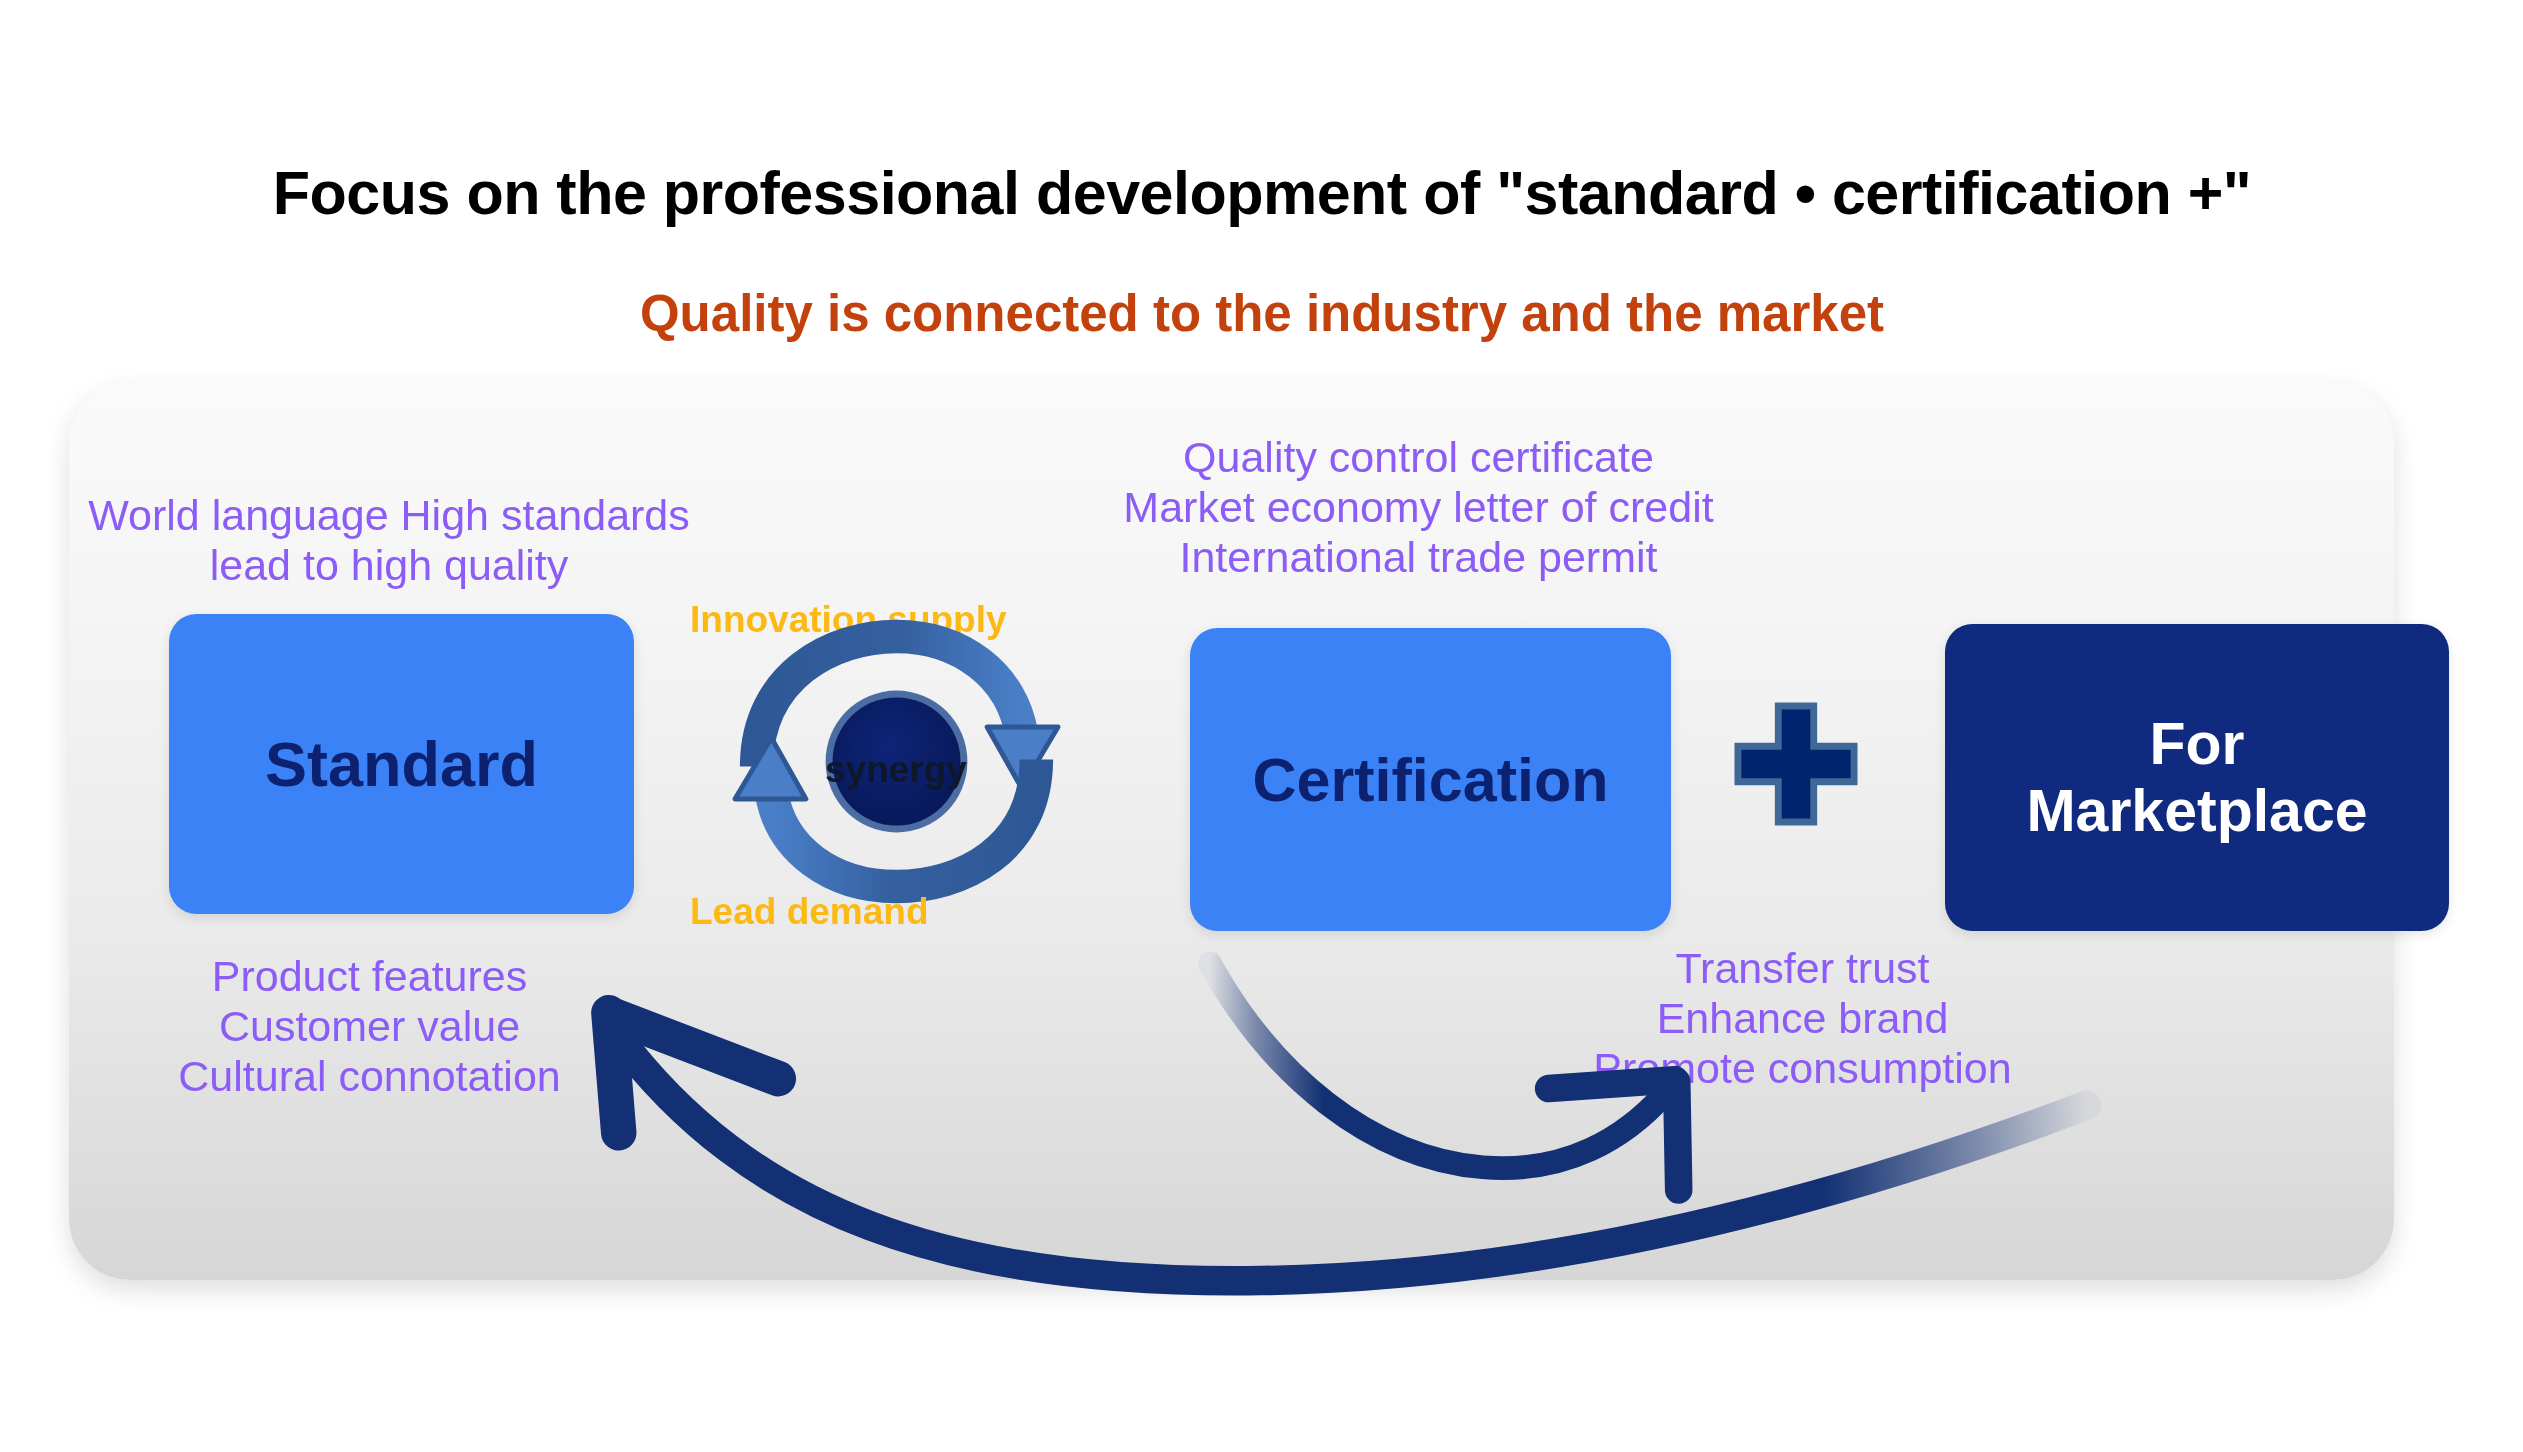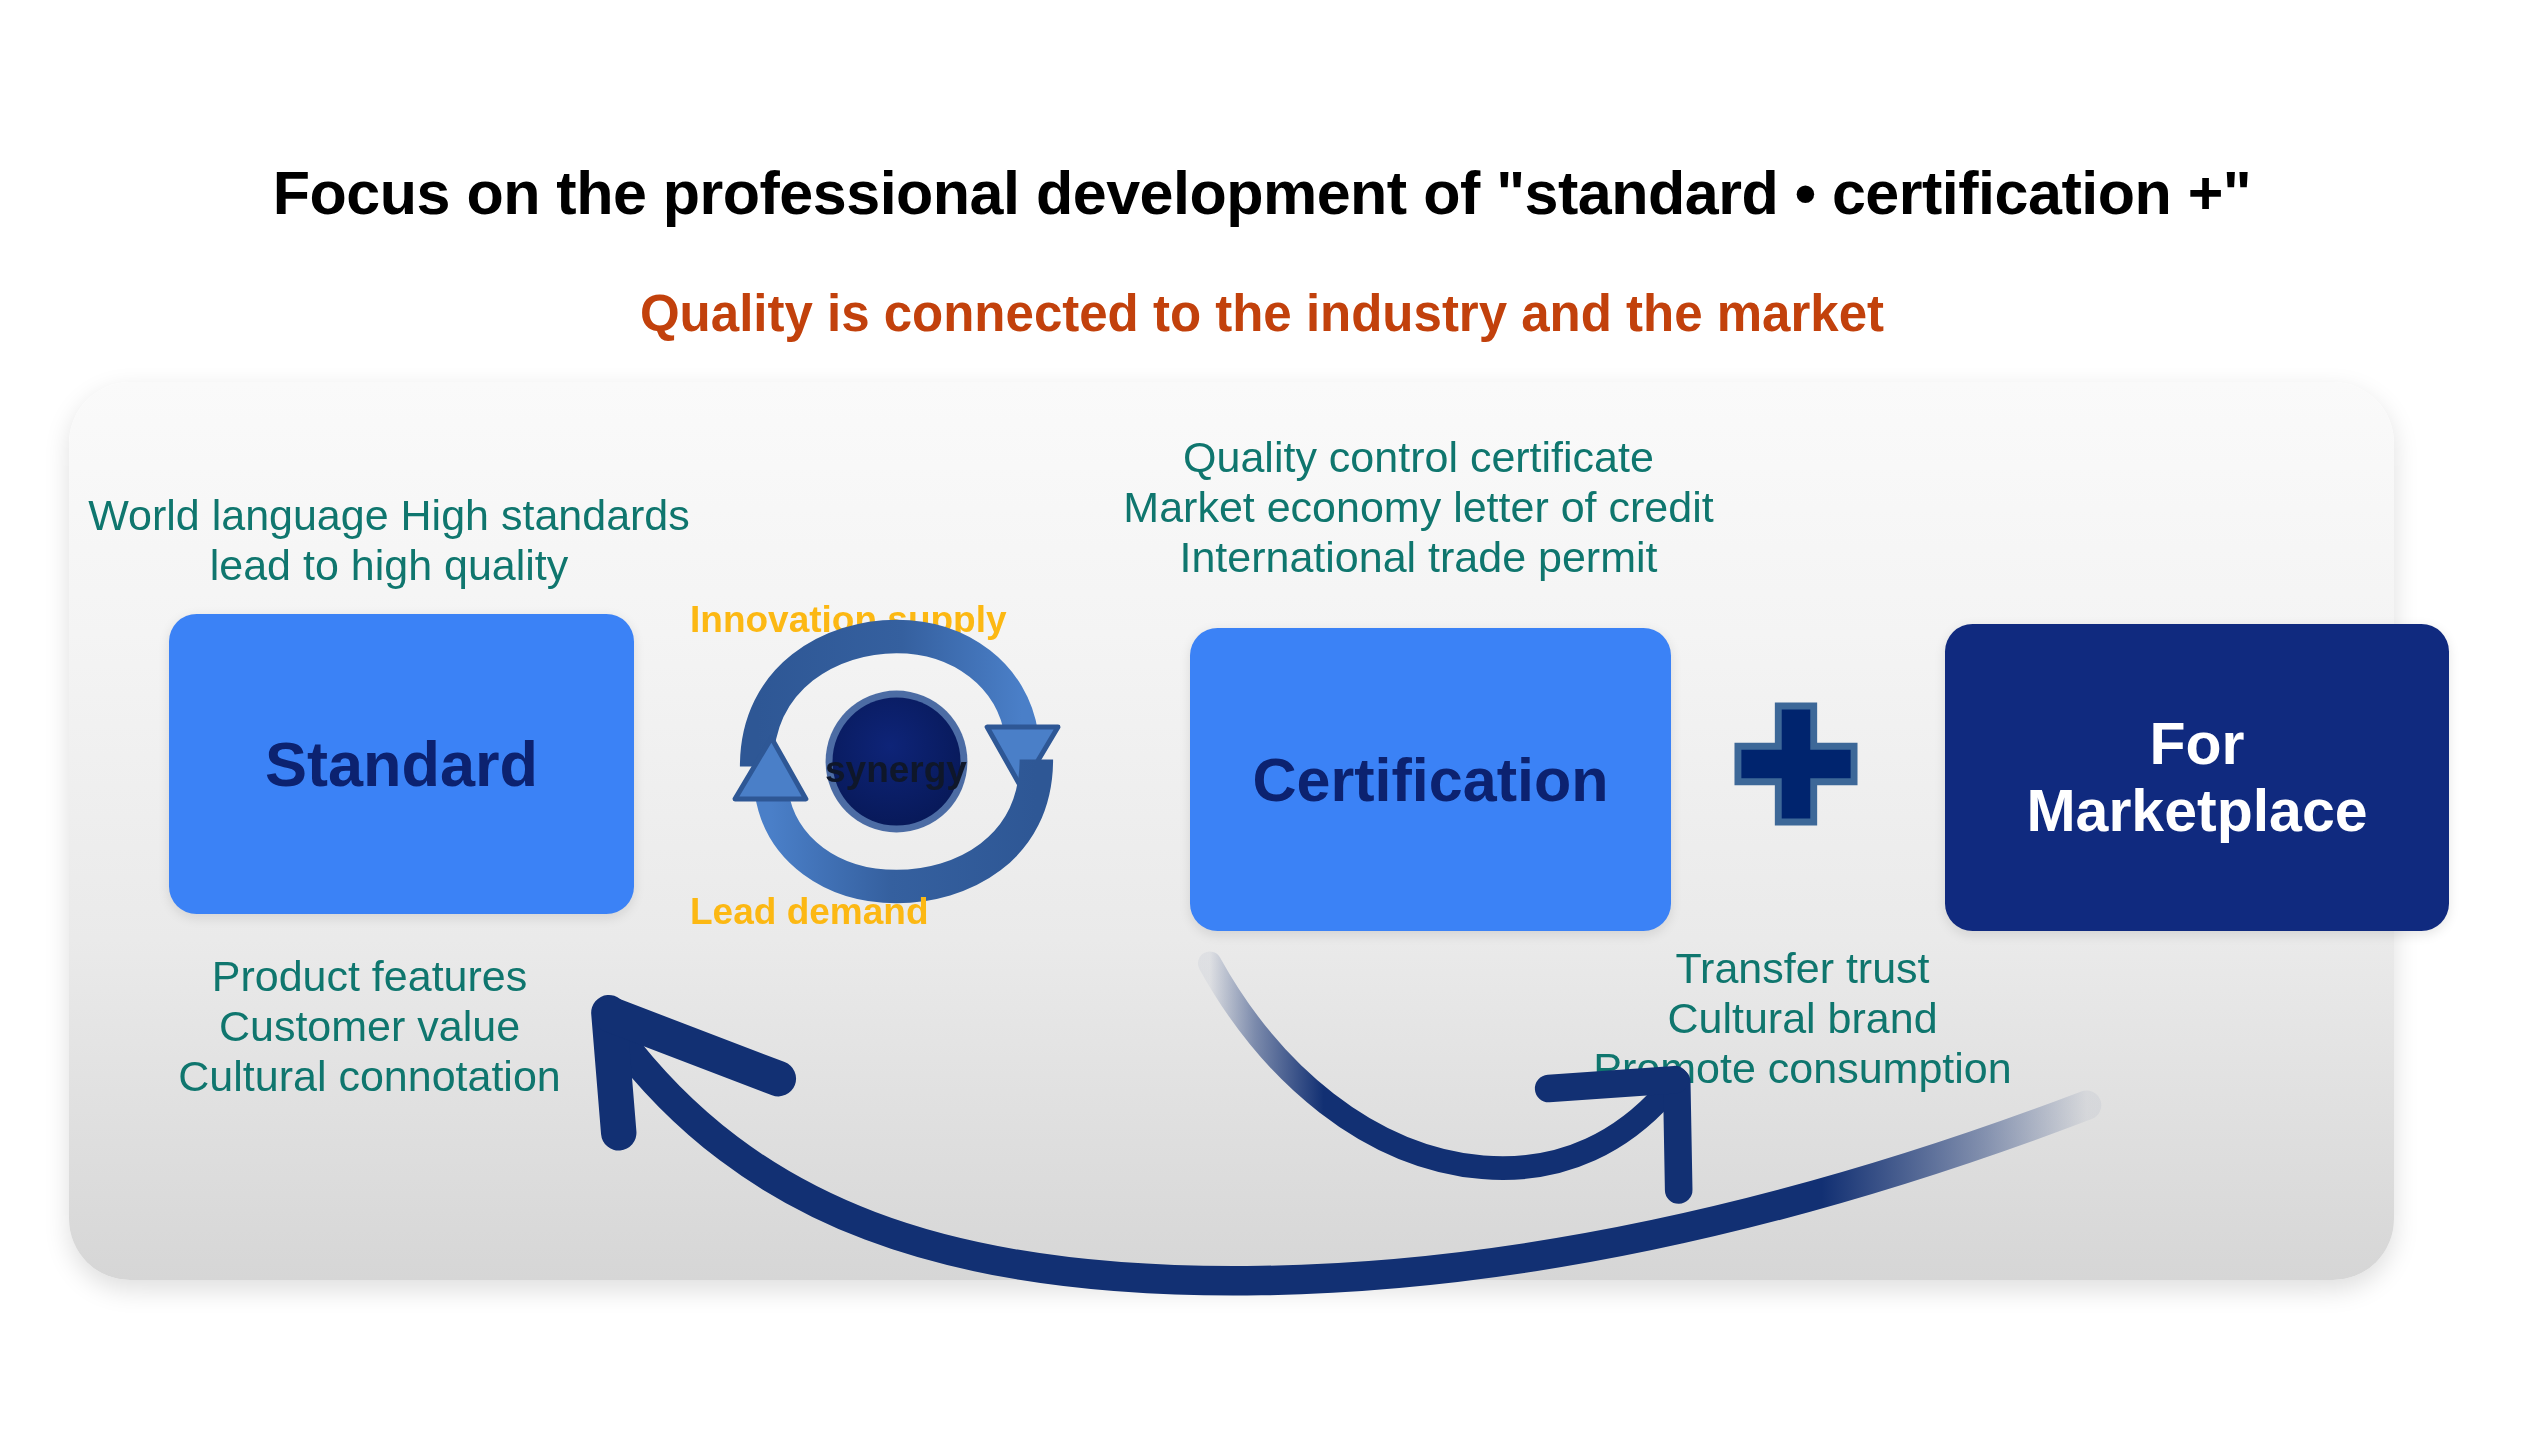--- a/index.html
+++ b/index.html
@@ -48,21 +48,21 @@
     width: 2325px;
     height: 898px;
     border-radius: 61px;
     background: linear-gradient(to bottom, #fafafa 0%, #f4f4f4 28%, #eaeaea 62%, #d6d6d6 100%);
     box-shadow: 0 9.9px 25.6px rgba(0,0,0,0.13);
   }
 
   
   .note {
     position: absolute;
-    color: #0f766e;
+    color: #8b5cf6;
     font-size: 43px;
     line-height: 1.16;
     text-align: center;
     white-space: nowrap;
   }
   #note-standard-top   { left: 74px;  top: 491px; width: 630px; }
   #note-standard-bot   { left: 148px; top: 952px; width: 443px; }
   #note-cert-top       { left: 1069px;top: 433px; width: 699px; }
   #note-market-bot     { left: 1556px;top: 944px; width: 493px; }
 
@@ -220,21 +220,21 @@
 
 <div class="concept-box box-navy" id="box-marketplace">
   <div>
     <div>For</div>
     <div>Marketplace</div>
   </div>
 </div>
 
 <div class="note" id="note-market-bot">
   <div>Transfer trust</div>
-  <div>Cultural brand</div>
+  <div>Enhance brand</div>
   <div>Promote consumption</div>
 </div>
 
 <div id="flow-arrows">
   <svg width="2524" height="1452" viewBox="0 0 2562 1474" xmlns="http://www.w3.org/2000/svg">
     <defs>
       <linearGradient id="bigArrowFade" x1="1" y1="0" x2="0" y2="0">
         <stop offset="0%" stop-color="#123073" stop-opacity="0.05"></stop>
         <stop offset="7%" stop-color="#123073" stop-opacity="0.45"></stop>
         <stop offset="18%" stop-color="#123073" stop-opacity="1"></stop>

